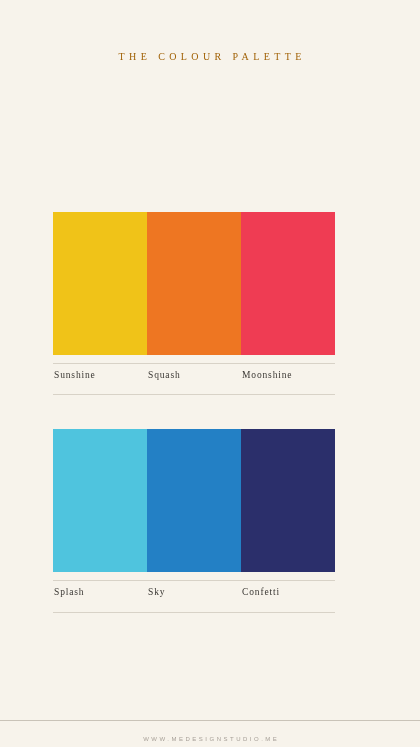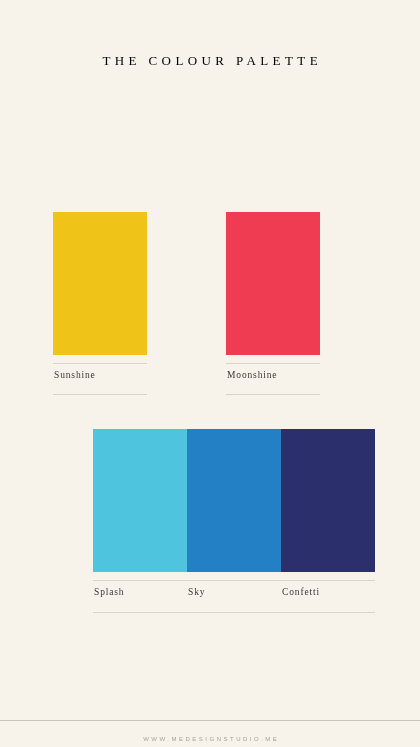--- a/index.html
+++ b/index.html
@@ -27,44 +27,43 @@
   .title-wrap {
     position: absolute;
     top: 44px;
     left: 0;
     width: 420px;
     text-align: center;
   }
   .palette-title {
     display: inline-block;
     font-family: "Liberation Serif", "DejaVu Serif", serif;
-    font-size: 13px;
+    font-size: 10px;
     letter-spacing: 4.4px;
-    color: #000000;
+    color: #a16207;
     text-transform: uppercase;
     font-weight: 400;
     white-space: nowrap;
     text-indent: 4.4px;
   }
 
   
   .grid {
     position: absolute;
     left: 53px;
     top: 212px;
     width: 313px;
   }
   .row {
     display: flex;
     justify-content: space-between;
     width: 267px;
   }
   .row + .row {
     margin-top: 34px;
-    margin-left: 40px;
   }
   .cell {
     width: 94px;
   }
   .swatch {
     width: 94px;
     height: 143px;
     display: block;
   }
   .rule {
@@ -132,20 +131,26 @@
 
     <div class="row">
 
       <div class="cell">
         <span class="swatch" style="background-color: rgb(240, 195, 24);"></span>
         <hr class="rule rule-top">
         <span class="swatch-label">Sunshine</span>
         <hr class="rule rule-bottom">
       </div>
 
+      <div class="cell">
+        <span class="swatch" style="background-color: rgb(238, 118, 34);"></span>
+        <hr class="rule rule-top">
+        <span class="swatch-label">Squash</span>
+        <hr class="rule rule-bottom">
+      </div>
 
       <div class="cell">
         <span class="swatch" style="background-color: rgb(239, 60, 83);"></span>
         <hr class="rule rule-top">
         <span class="swatch-label">Moonshine</span>
         <hr class="rule rule-bottom">
       </div>
 
     </div>
 

